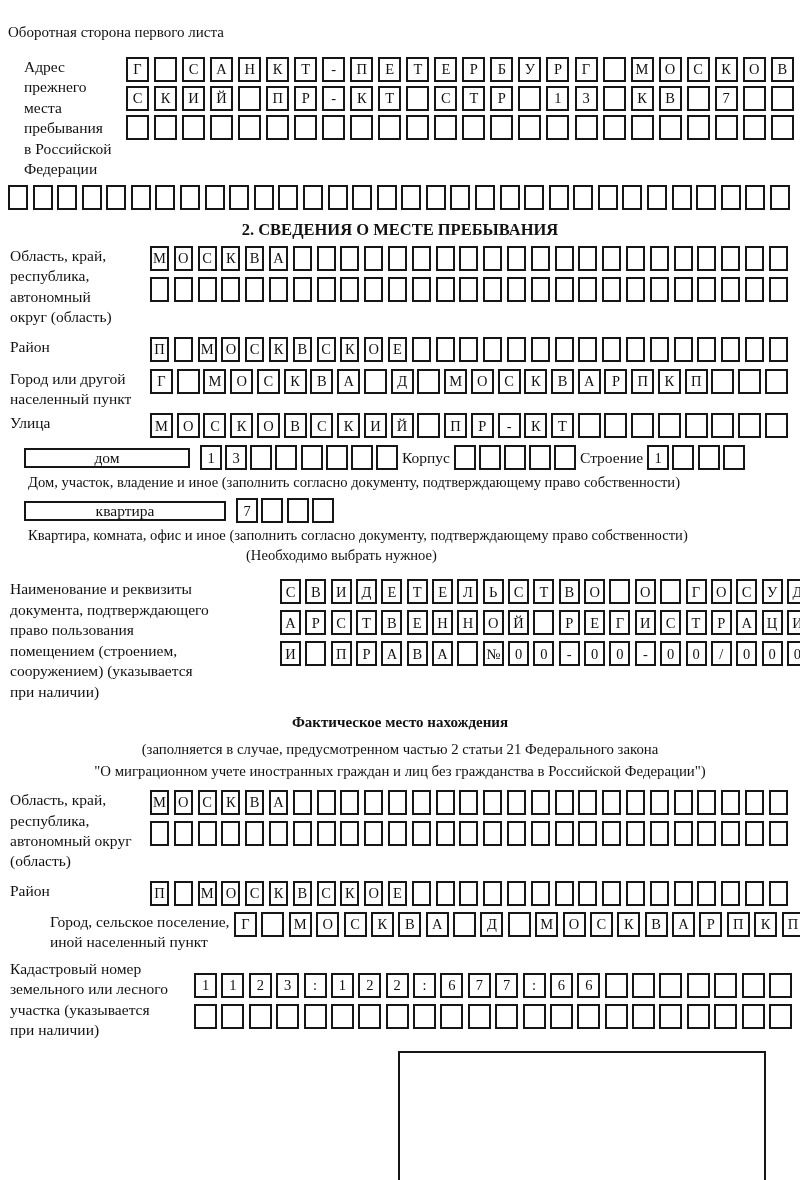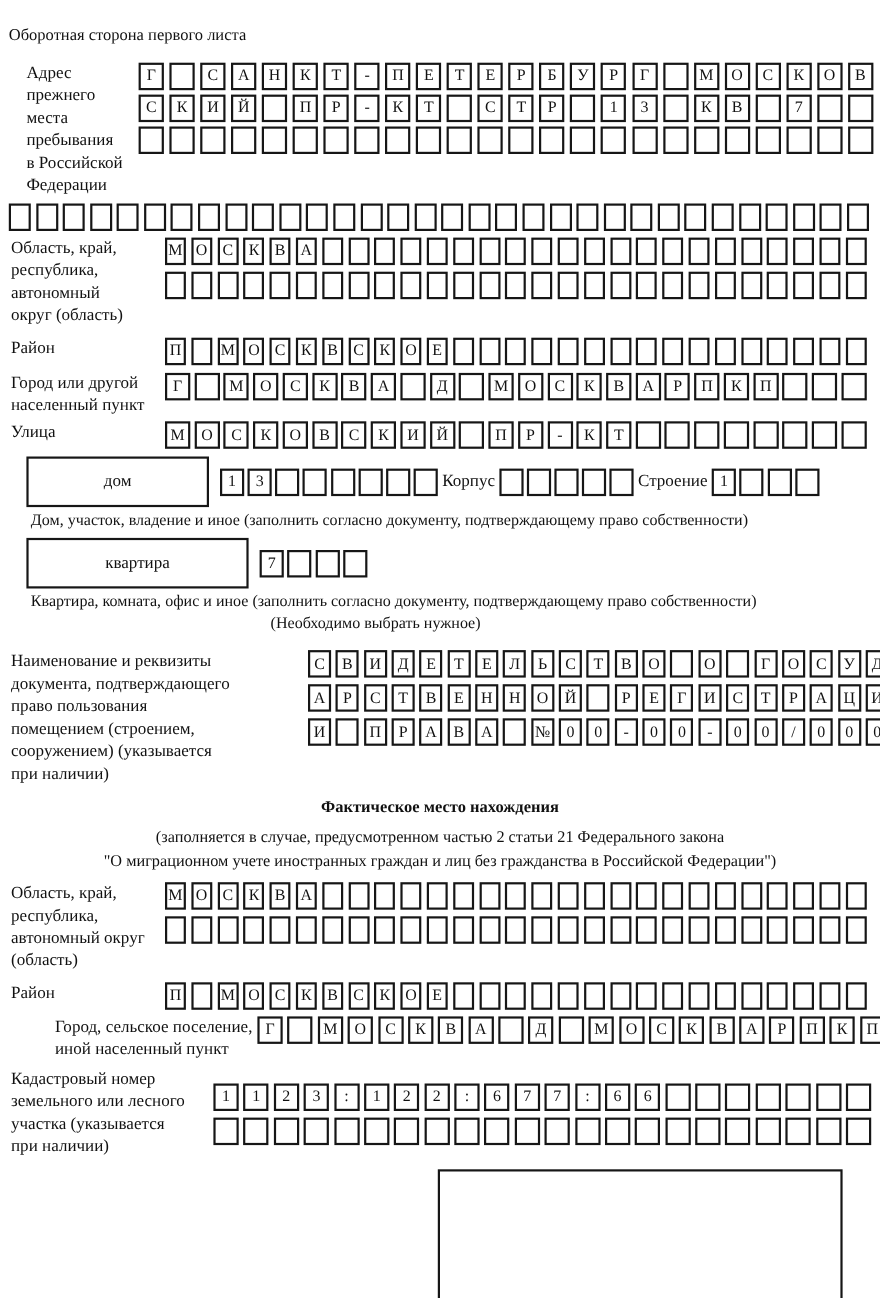--- a/index.html
+++ b/index.html
@@ -40,21 +40,21 @@
   .cr5 { width:122px; } .cr5 .cell { width:22px; }
   .cr4 { width:98px; }  .cr4 .cell { width:22px; }
 
   .note { font-size:14.6px; margin-top:4px; padding-left:20px; }
   .note.centered { text-align:center; padding-left:0; }
 
   .sec-title { margin:10px 0 6px 0; text-align:center; font-size:16.5px; font-weight:bold; }
 
   .house-row { display:flex; align-items:center; margin-top:7px; }
   .big-box {
-    border:2px solid #161616; height:46px; display:flex; align-items:center;
+    border:2px solid #161616; height:20px; display:flex; align-items:center;
     justify-content:center; font-size:15.5px; flex:0 0 auto;
   }
   .bb-dom { width:166px; margin-left:16px; margin-right:10px; }
   .bb-kv  { width:202px; margin-left:16px; margin-right:10px; }
   .inl-lbl { font-size:15.5px; padding:0 4px; flex:0 0 auto; }
 
   .stay-row { display:flex; align-items:center; margin-top:9px; font-size:15.5px; }
   .stay-lbl { padding-left:2px; }
   .checkbox {
     width:23px; height:23px; border:2px solid #161616; margin:0 10px;
@@ -193,20 +193,21 @@
         <span class="cell"></span>
         <span class="cell"></span>
         <span class="cell"></span>
         <span class="cell"></span>
         <span class="cell"></span>
         <span class="cell"></span>
         <span class="cell"></span>
       </div>
   </section>
 
+  <div class="sec-title">2. СВЕДЕНИЯ О МЕСТЕ ПРЕБЫВАНИЯ</div>
 
   <div class="fr">
     <div class="lbl w140 ml">Область, край,
 республика,
 автономный
 округ (область)</div>
     <div class="stack g6">
       <div class="cellrow cr27">
           <span class="cell">М</span>
           <span class="cell">О</span>

